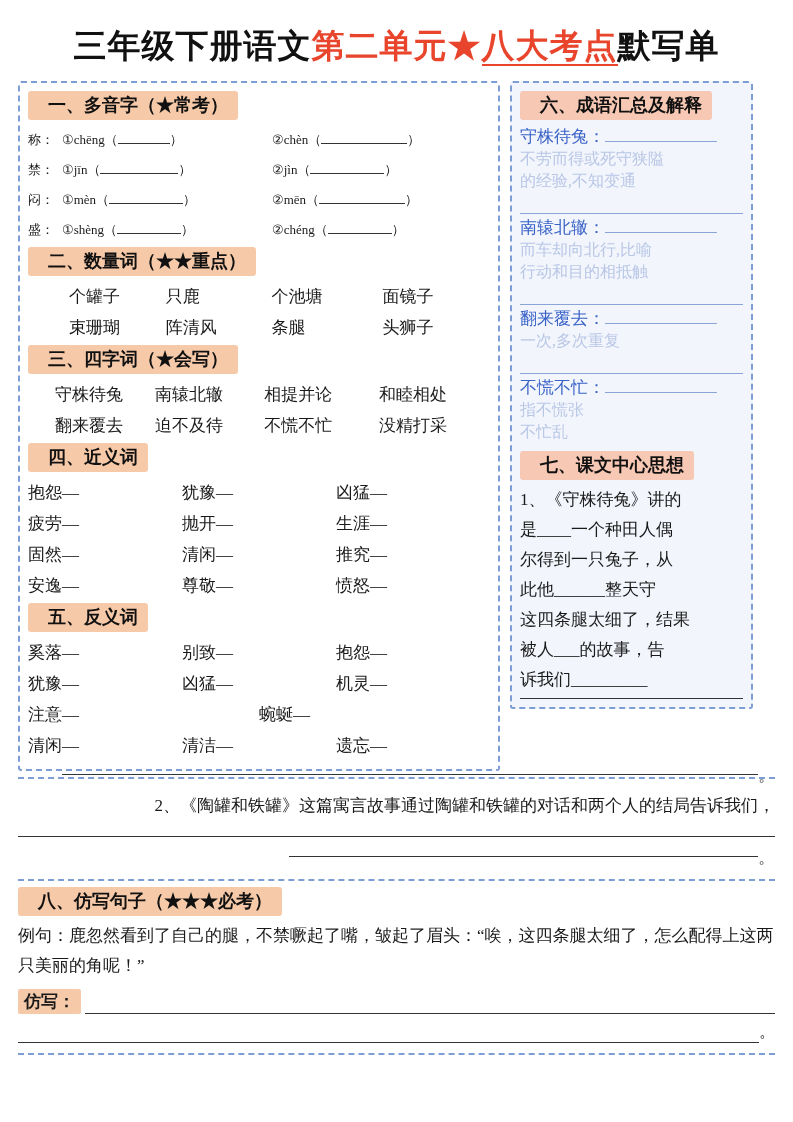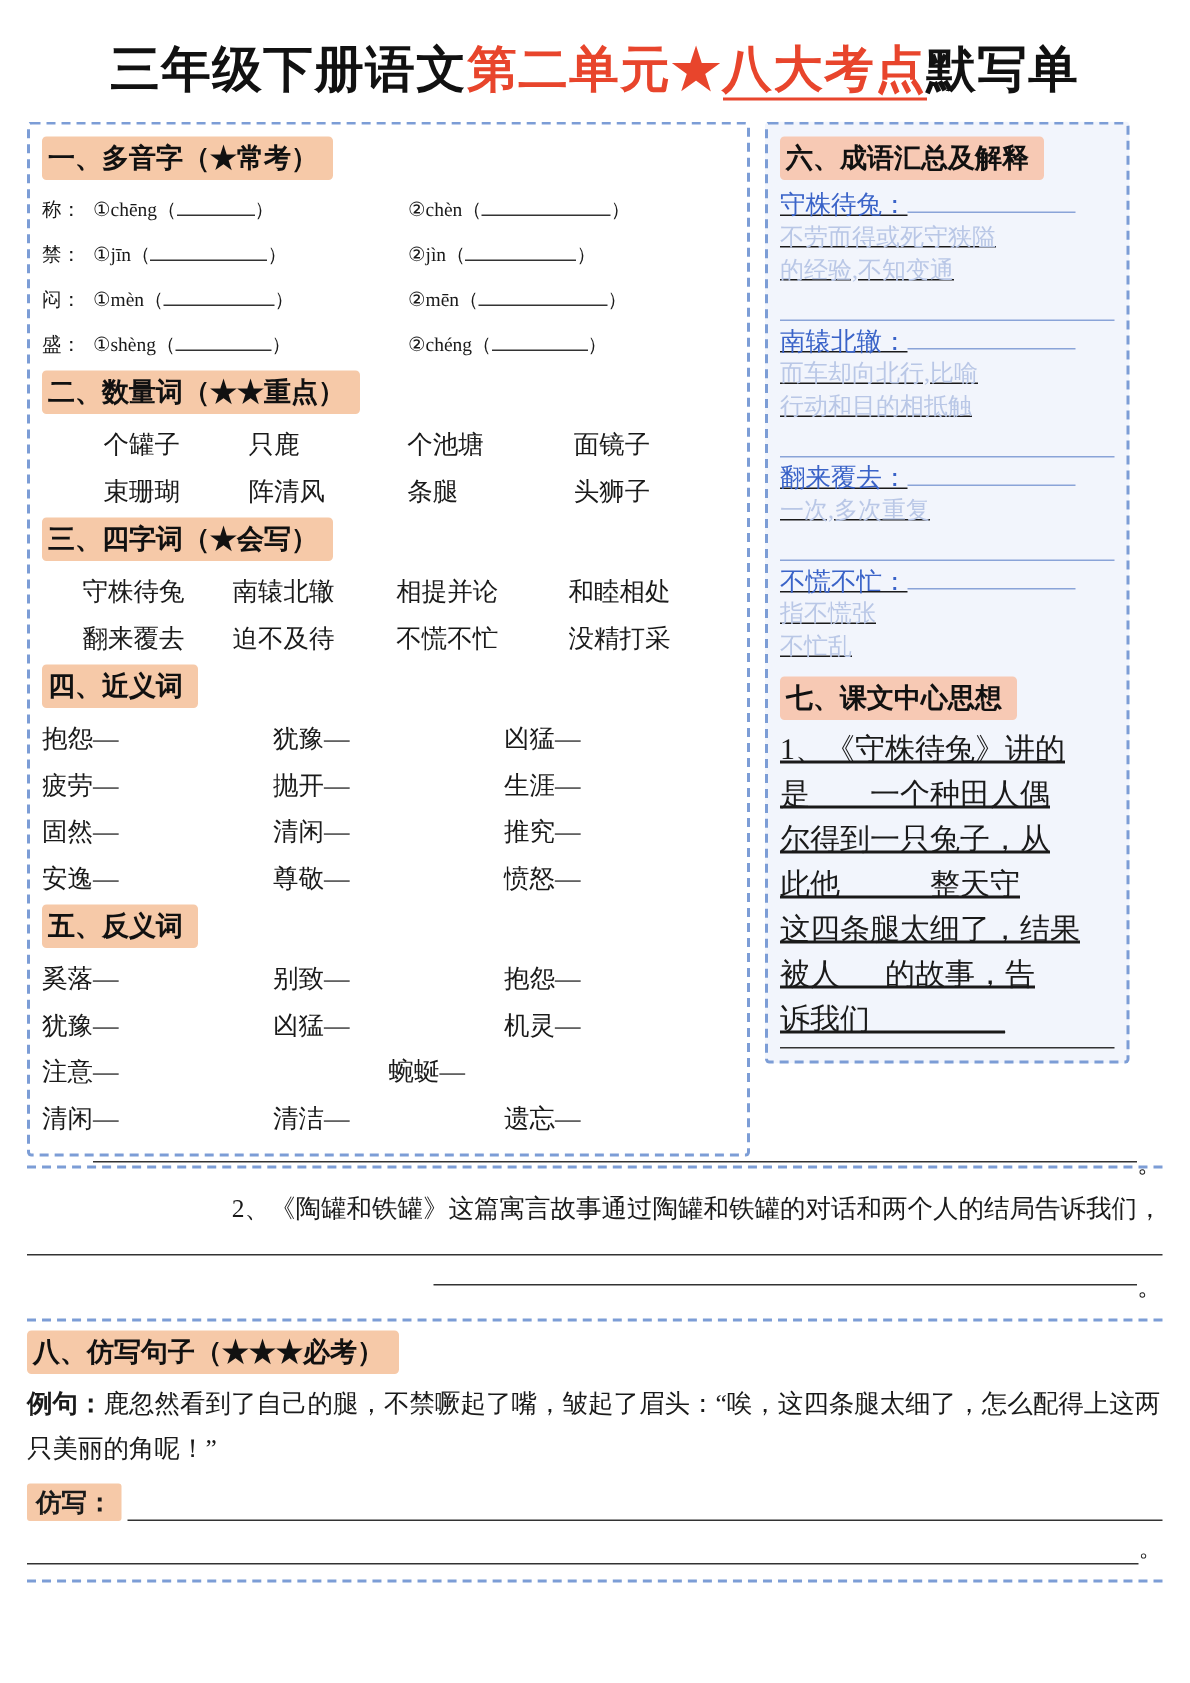--- a/index.html
+++ b/index.html
@@ -25,21 +25,21 @@
     white-space:nowrap;
   }
   .title .blk{color:#111;}
   .title .red{color:#e8452c;}
   .title .under{color:#e8452c;border-bottom:2px solid #e8452c;}
   .title .star{color:#e8452c;}
 
   
   .columns{display:flex;gap:10px;align-items:flex-start;}
   .colL{width:482px;}
-  .colR{width:243px;text-decoration:underline;}
+  .colR{width:243px;}
 
   .boxL{
     border:2px dashed #7c9dd6;
     border-radius:3px;
     padding:6px 8px 8px 8px;
     background:#fff;
     box-sizing:border-box;
   }
   .boxR{
     border:2px dashed #7c9dd6;
@@ -48,21 +48,21 @@
     background:#f2f5fc;
     box-sizing:border-box;
   }
 
   .hd{
     display:inline-block;
     background:#f6c9a8;
     color:#111;
     font-weight:bold;
     font-size:18px;
-    padding:2px 10px 3px 4px;
+    padding:2px 10px 3px 20px;
     border-radius:3px;
     margin:2px 0 5px 0;
     white-space:nowrap;
   }
   .hd.pink{background:#f7c9b4;}
 
   
   .poly{font-size:13px;line-height:30px;white-space:nowrap;}
   .poly .ch{display:inline-block;width:34px;}
   .poly .p1{display:inline-block;width:210px;}
@@ -82,34 +82,34 @@
   .idiom{margin-bottom:2px;}
   .idiom .name{color:#3a63c8;font-size:17px;}
   .idiom .ln{
     display:block;border-bottom:1px solid #8aa4d8;height:20px;margin-top:1px;
   }
   .ghost{
     color:#b9c7e6;font-size:16px;line-height:22px;white-space:nowrap;overflow:hidden;
   }
 
   
-  .centertext{font-size:20px;line-height:30px;}
+  .centertext{font-size:17px;line-height:30px;}
   .hr-line{border-bottom:1px solid #333;height:1px;margin-top:2px;}
 
   
   .dashsep{
     border-top:2px dashed #7c9dd6;
     margin:6px 0 4px 0;
   }
   .wideline{
     font-size:17px;line-height:30px;
   }
   .fullline{display:block;border-bottom:1px solid #333;height:1px;margin:14px 0 6px 0;}
   .sent{font-size:17px;line-height:30px;}
-  .sent b{font-weight:bold;text-align:right;}
+  .sent b{font-weight:normal;text-align:right;}
   .writeline{display:flex;align-items:flex-end;}
   .writeline .lbl{font-weight:bold;font-size:17px;background:#f6c9a8;padding:1px 6px;border-radius:2px;}
   .writeline .ln{flex:1;border-bottom:1px solid #333;height:20px;margin-left:4px;}
   .q2{font-size:17px;line-height:30px;text-align:right;}
 </style>
 </head>
 <body>
 
 <div class="page">
 

